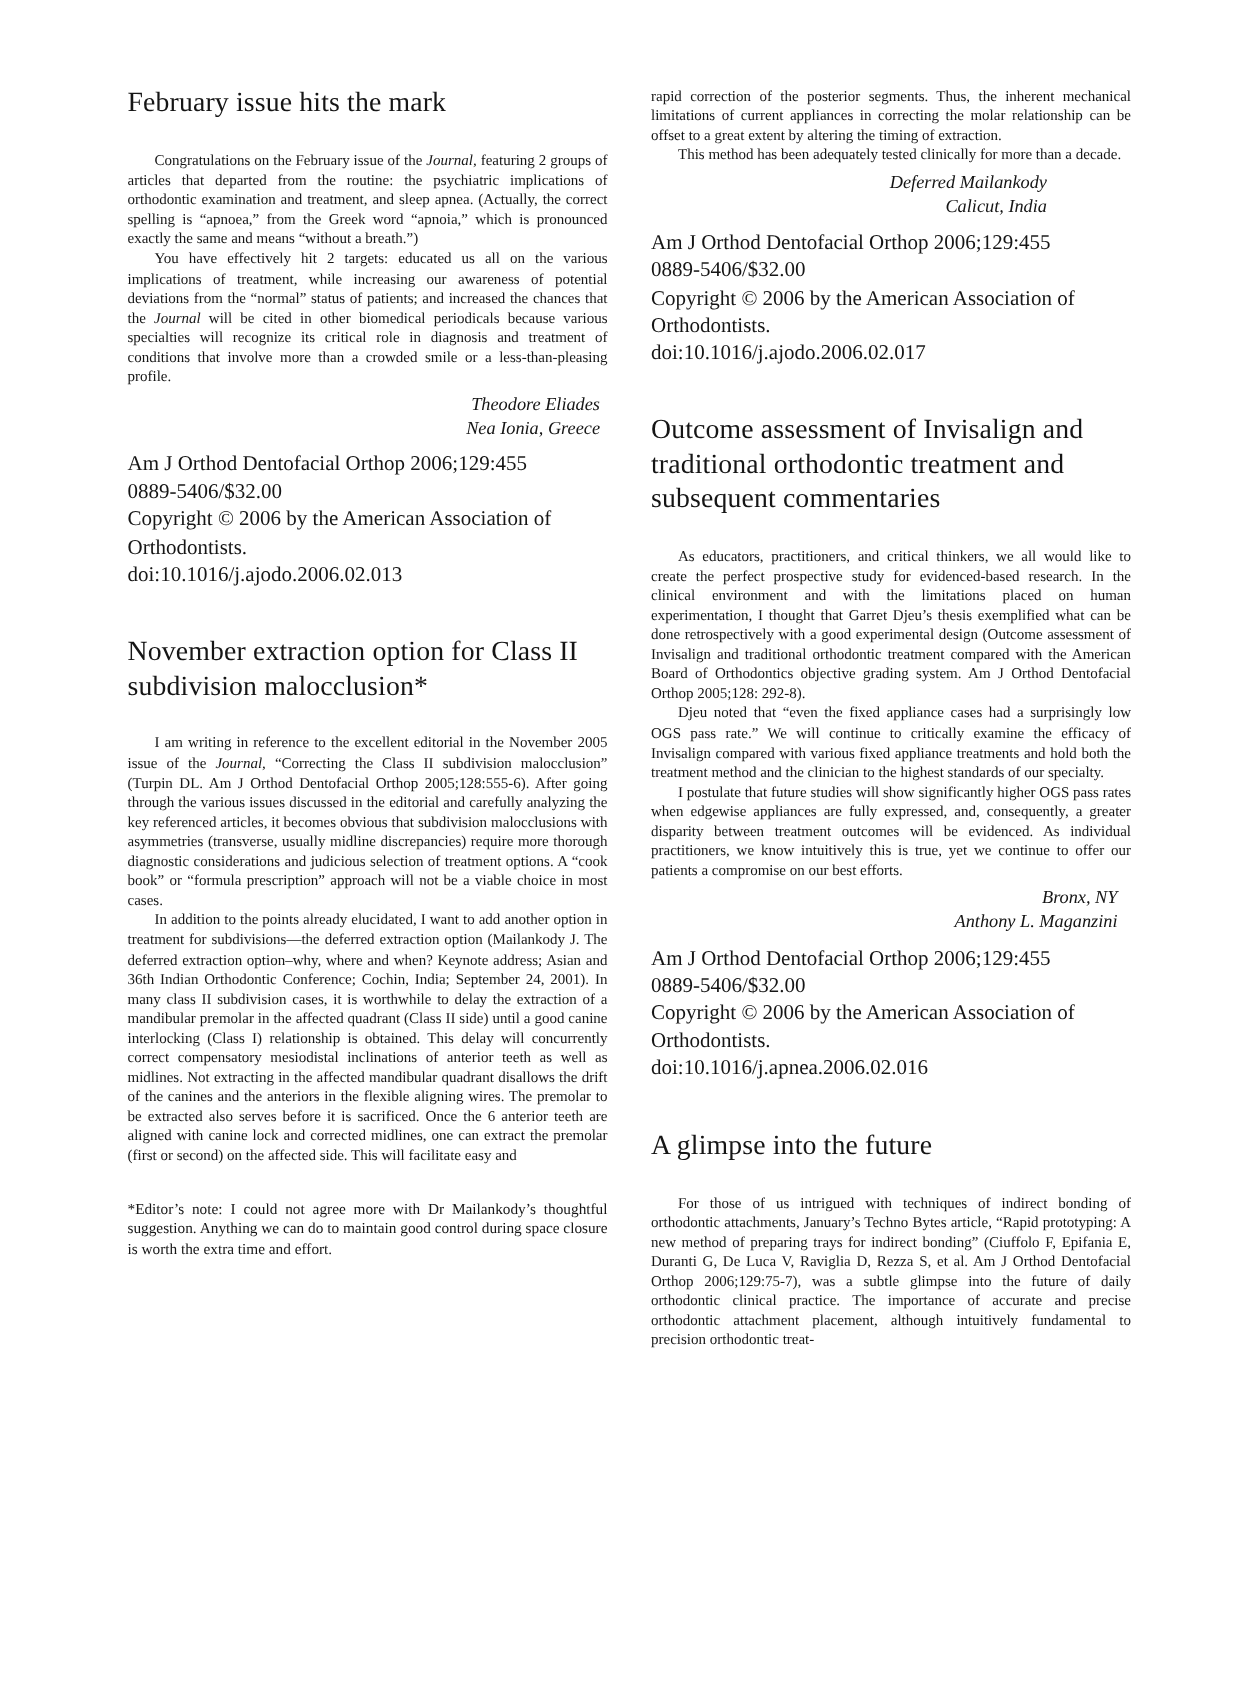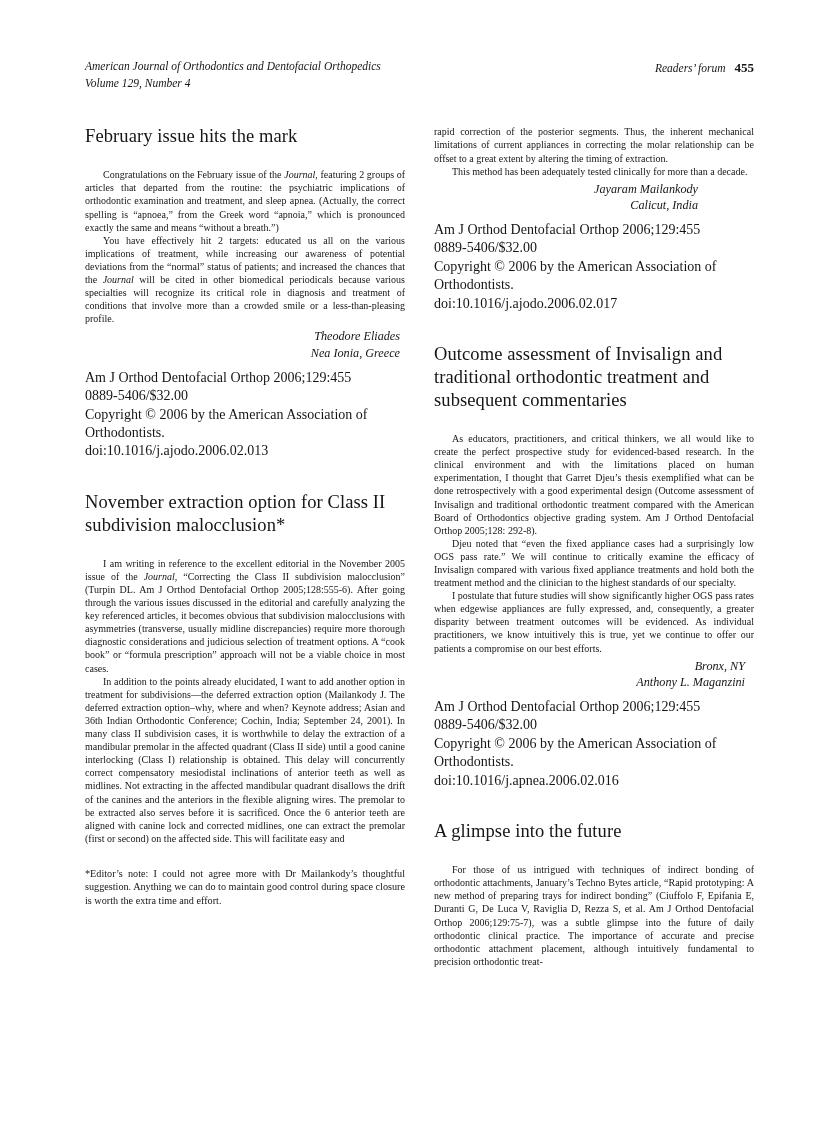--- a/index.html
+++ b/index.html
@@ -52,29 +52,20 @@
   .footnote {
     font-size:10.2px; line-height:1.33; text-align:justify;
     margin-top:22px;
   }
 </style>
 </head>
 <body>
 
 <div class="page">
 
-  <header class="page-header">
-    <div class="header-left">
-      <div>American Journal of Orthodontics and Dentofacial Orthopedics</div>
-      <div>Volume 129, Number 4</div>
-    </div>
-    <div class="header-right">
-      <span>Readers’ forum</span><span class="page-number">455</span>
-    </div>
-  </header>
 
   <div class="columns">
 
     <div class="column">
 
       <h2 class="letter-title">February issue hits the mark</h2>
       <p class="para indent"><span>Congratulations on the February issue of the </span><span style="font-style: italic;">Journal,</span><span> featuring 2 groups of articles that departed from the routine: the psychiatric implications of orthodontic examination and treatment, and sleep apnea. (Actually, the correct spelling is “apnoea,” from the Greek word “apnoia,” which is pronounced exactly the same and means “without a breath.”)</span></p>
       <p class="para indent"><span>You have effectively hit 2 targets: educated us all on the various implications of treatment, while increasing our awareness of potential deviations from the “normal” status of patients; and increased the chances that the </span><span style="font-style: italic;">Journal</span><span> will be cited in other biomedical periodicals because various specialties will recognize its critical role in diagnosis and treatment of conditions that involve more than a crowded smile or a less-than-pleasing profile.</span></p>
       <div class="signature sig-flush">
         <div>Theodore Eliades</div>
@@ -92,21 +83,21 @@
       <p class="para indent"><span>In addition to the points already elucidated, I want to add another option in treatment for subdivisions—the deferred extraction option (Mailankody J. The deferred extraction option–why, where and when? Keynote address; Asian and 36th Indian Orthodontic Conference; Cochin, India; September 24, 2001). In many class II subdivision cases, it is worthwhile to delay the extraction of a mandibular premolar in the affected quadrant (Class II side) until a good canine interlocking (Class I) relationship is obtained. This delay will concurrently correct compensatory mesiodistal inclinations of anterior teeth as well as midlines. Not extracting in the affected mandibular quadrant disallows the drift of the canines and the anteriors in the flexible aligning wires. The premolar to be extracted also serves before it is sacrificed. Once the 6 anterior teeth are aligned with canine lock and corrected midlines, one can extract the premolar (first or second) on the affected side. This will facilitate easy and</span></p>
       <div class="footnote">*Editor’s note: I could not agree more with Dr Mailankody’s thoughtful suggestion. Anything we can do to maintain good control during space closure is worth the extra time and effort.</div>
 
     </div>
 
     <div class="column">
 
       <p class="para"><span>rapid correction of the posterior segments. Thus, the inherent mechanical limitations of current appliances in correcting the molar relationship can be offset to a great extent by altering the timing of extraction.</span></p>
       <p class="para indent"><span>This method has been adequately tested clinically for more than a decade.</span></p>
       <div class="signature sig-inset">
-        <div>Jayaram Mailankody</div>
+        <div>Deferred Mailankody</div>
         <div>Calicut, India</div>
       </div>
       <div class="citation">
         <div>Am J Orthod Dentofacial Orthop 2006;129:455</div>
         <div>0889-5406/$32.00</div>
         <div>Copyright © 2006 by the American Association of Orthodontists.</div>
         <div>doi:10.1016/j.ajodo.2006.02.017</div>
       </div>
 
       <h2 class="letter-title">Outcome assessment of Invisalign and traditional orthodontic treatment and subsequent commentaries</h2>

